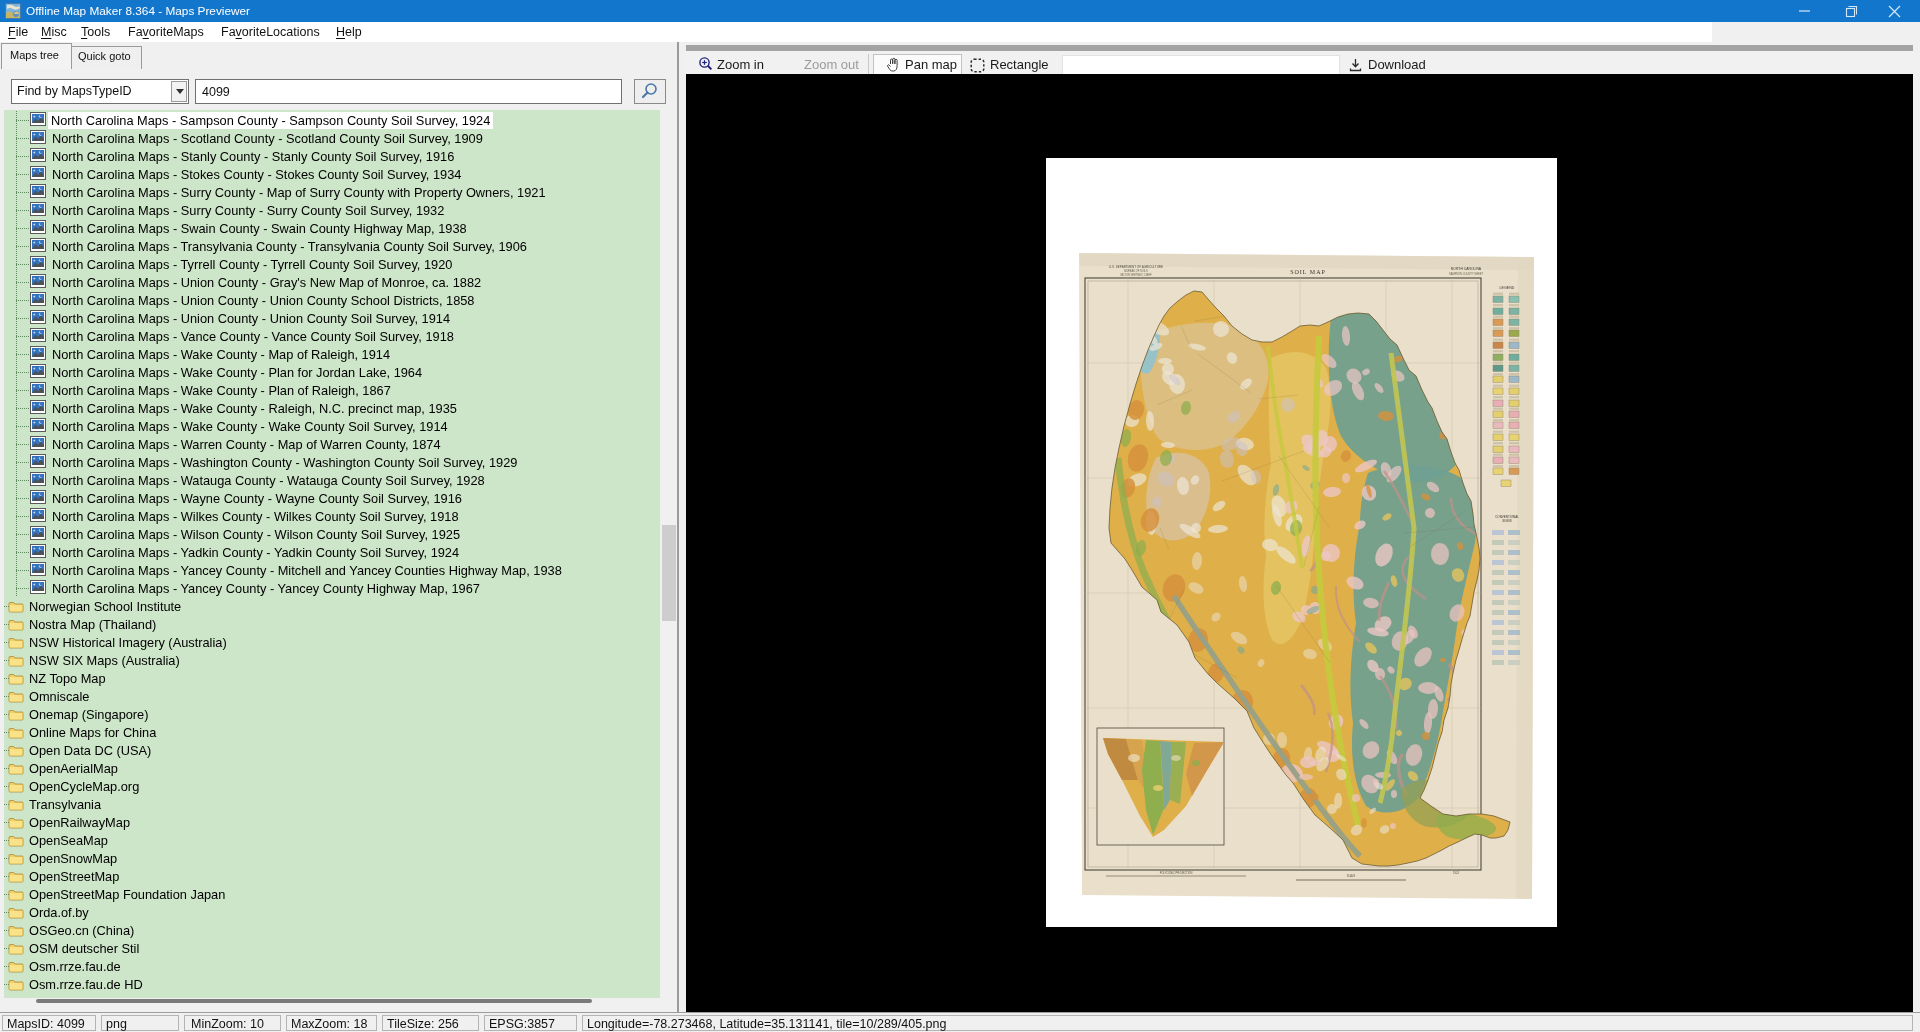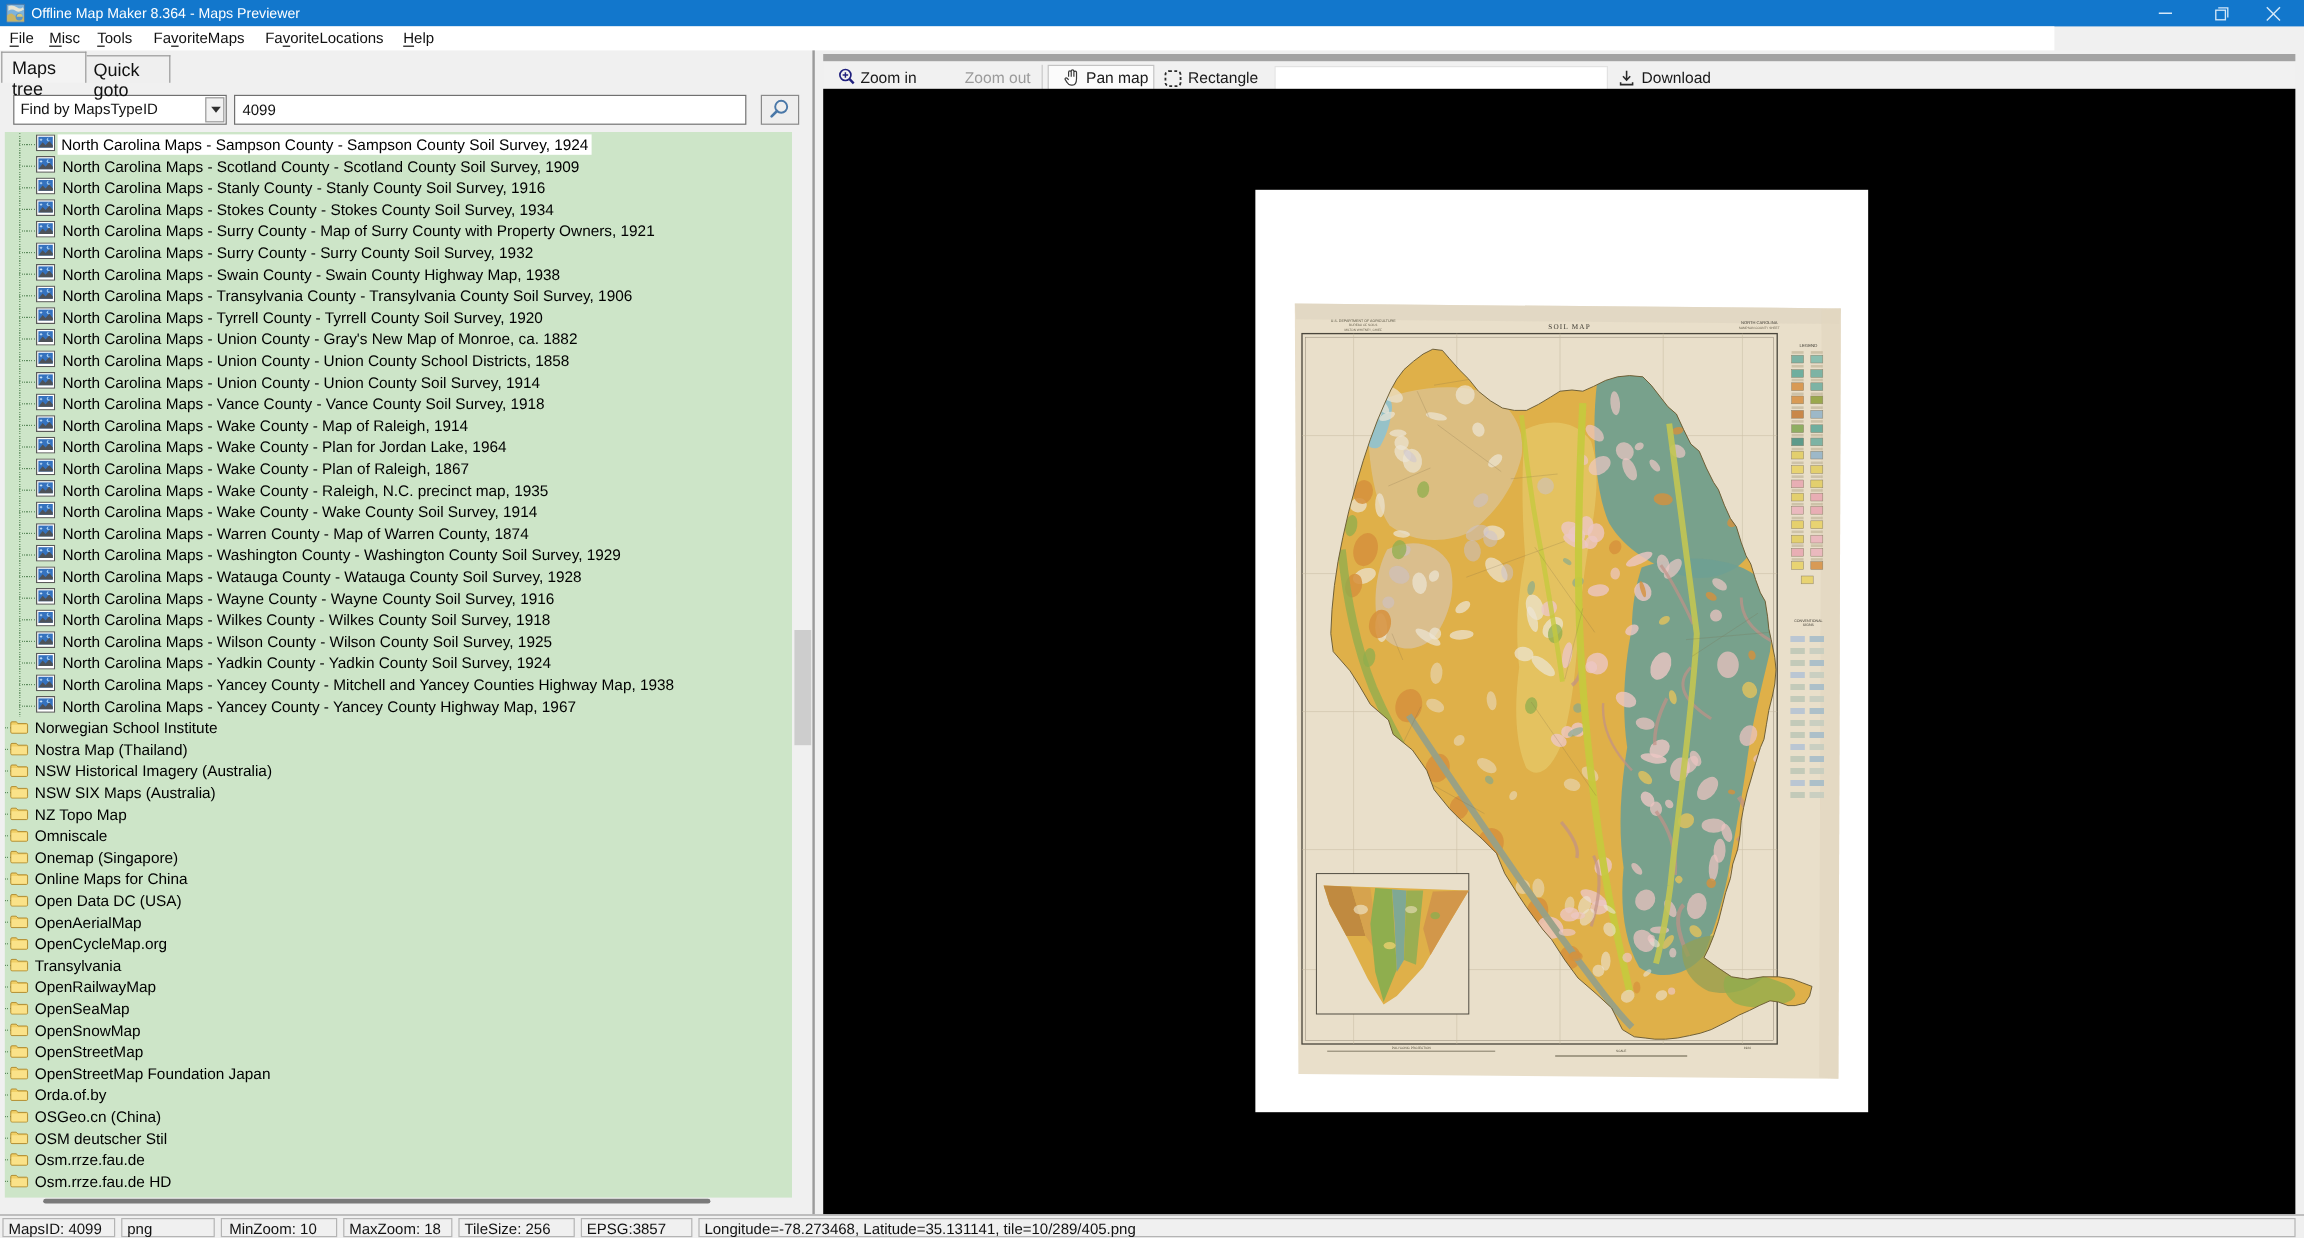--- a/index.html
+++ b/index.html
@@ -5,21 +5,21 @@
 html,body { width:1920px; height:1032px; overflow:hidden; font-family:"Liberation Sans", sans-serif; }
 #win { position:absolute; left:0; top:0; width:1920px; height:1032px; background:#f0f0f0; }
 #titlebar { position:absolute; left:0; top:0; width:1920px; height:22px; background:#1277cc; }
 #apptitle { position:absolute; left:26px; top:4px; color:#ffffff; font-size:11.8px; }
 #appicon { position:absolute; left:5px; top:3px; width:16px; height:16px; }
 .winbtn { position:absolute; top:0; width:45px; height:22px; color:#dcebfa; }
 #menubar { position:absolute; left:0; top:22px; width:1712px; height:20px; background:#ffffff; }
 .mitem { position:absolute; top:2.5px; font-size:12.5px; color:#111; }
 .mitem u { text-decoration:underline; text-underline-offset:1.5px; }
 #tab1 { position:absolute; left:1px; top:43px; width:71px; height:26px; background:#f3f3f3; border:1px solid #9a9a9a; border-bottom:none; z-index:3; }
-#tab1 span, #tab2 span { position:absolute; left:8px; top:5px; font-size:15px; color:#111; }
+#tab1 span, #tab2 span { position:absolute; left:8px; top:5px; font-size:11px; color:#111; }
 #tab2 { position:absolute; left:72px; top:46px; width:70px; height:23px; background:#efefef; border:1px solid #9a9a9a; border-bottom:none; border-left:none; z-index:2; }
 #tab2 span { top:3px; left:6px; }
 #combo { position:absolute; left:11px; top:79px; width:178px; height:25px; background:#fff; border:1px solid #707070; }
 #combo .cbtxt { position:absolute; left:5px; top:4px; font-size:12.5px; color:#111; }
 #combo .cbarr { position:absolute; right:1px; top:1px; width:16px; height:21px; background:#f2f2f2; border:1px solid #9a9a9a; }
 #combo .cbarr:after { content:""; position:absolute; left:3.5px; top:7px; border-left:4px solid transparent; border-right:4px solid transparent; border-top:5px solid #303030; }
 #sinput { position:absolute; left:195px; top:79px; width:427px; height:25px; background:#fff; border:1px solid #707070; }
 #sinput span { position:absolute; left:6px; top:4.5px; font-size:12.5px; color:#111; }
 #sbtn { position:absolute; left:634px; top:79px; width:32px; height:25px; background:#eeeeee; border:1px solid #8a8a8a; }
 #tree { position:absolute; left:4px; top:110px; width:656px; height:889px; background:#cde5c8; overflow:hidden; }

